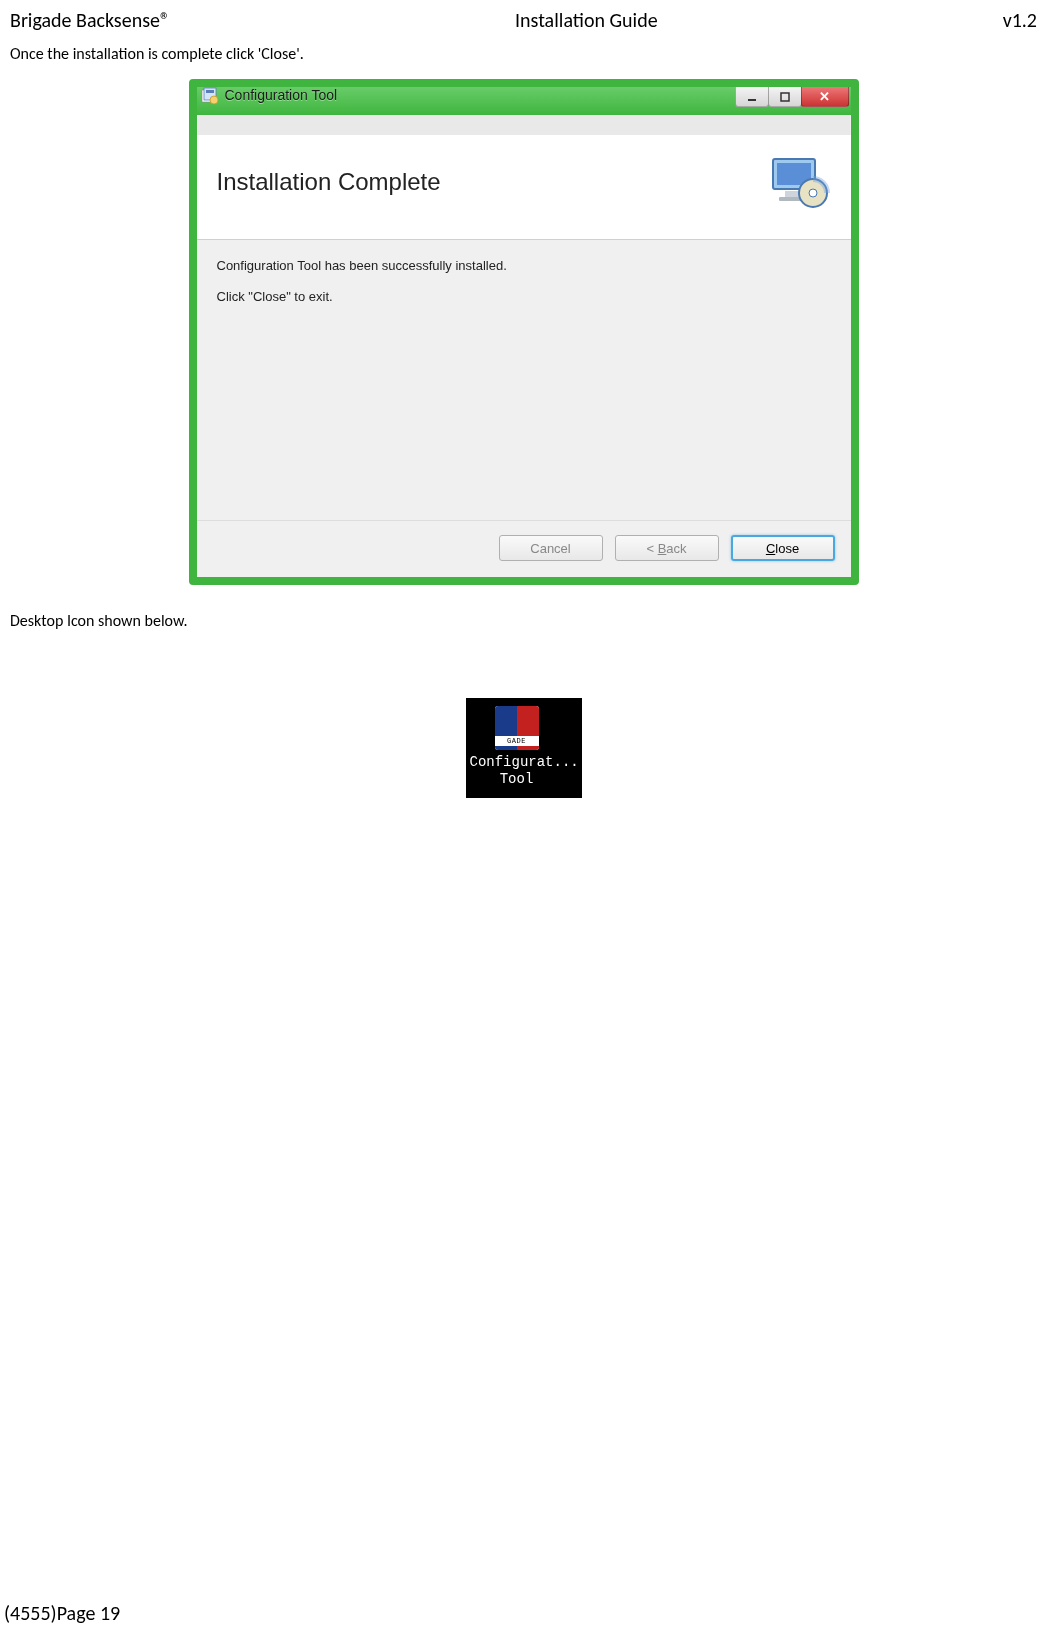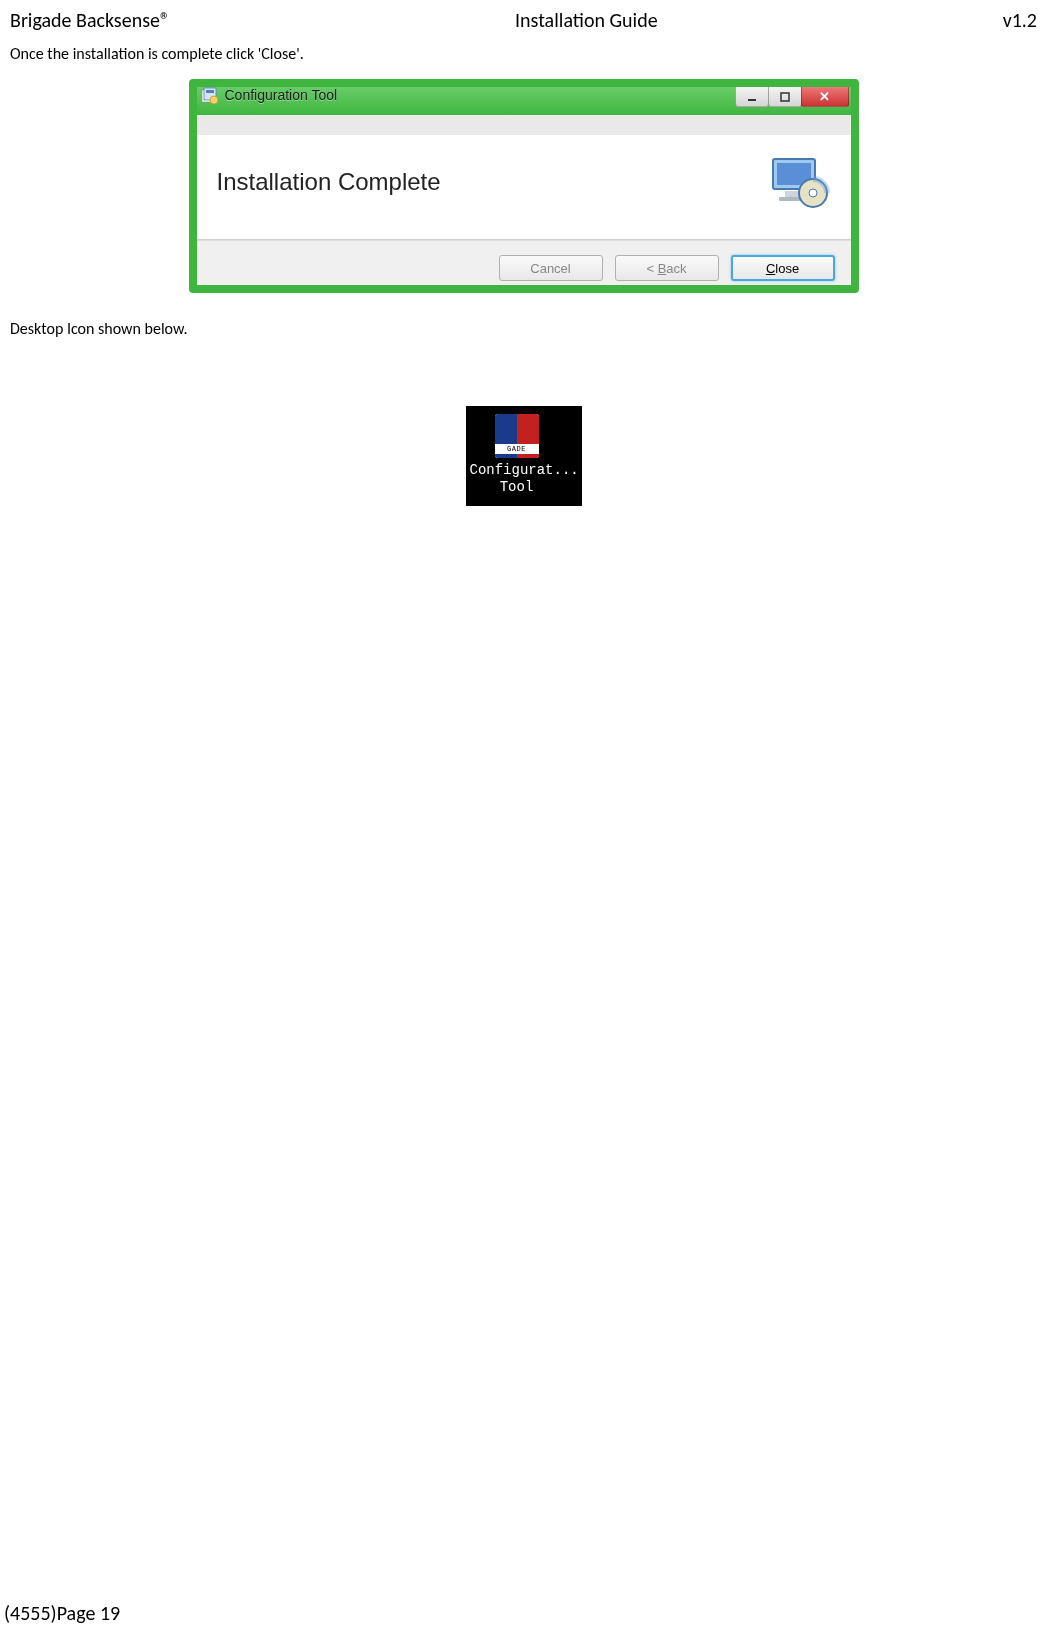--- a/index.html
+++ b/index.html
@@ -114,21 +114,21 @@
       height: 280px;
     }
     .content-area p {
       font-size: 13px;
       color: #222;
       margin-bottom: 16px;
     }
     .button-bar {
       background: #f0f0f0;
       border-top: 1px solid #ddd;
-      padding: 14px 16px 4px 16px;
+      padding: 14px 16px 16px 16px;
       display: flex;
       justify-content: flex-end;
       gap: 12px;
     }
     .btn {
       width: 104px;
       height: 26px;
       border: 1px solid #b0b0b0;
       border-radius: 3px;
       background: linear-gradient(#fafafa, #e8e8e8);
@@ -230,20 +230,24 @@
         <rect x="10" y="8" width="34" height="22" fill="#5a8fd8"></rect>
         <rect x="18" y="36" width="18" height="6" fill="#cdd4db"></rect>
         <rect x="12" y="42" width="30" height="4" rx="1" fill="#b0b8c0"></rect>
         <circle cx="46" cy="38" r="14" fill="#e8e2c5" stroke="#4a78b0" stroke-width="2"></circle>
         <circle cx="46" cy="38" r="4" fill="#fff" stroke="#4a78b0"></circle>
         <path d="M 46 24 A 14 14 0 0 1 60 38" fill="none" stroke="#6ea0e0" stroke-width="6" opacity="0.4"></path>
       </svg>
     </div>
   </div>
 
+  <div class="content-area">
+    <p>Configuration Tool has been successfully installed.</p>
+    <p>Click "Close" to exit.</p>
+  </div>
 
   <div class="button-bar">
     <div class="btn">
       <span>Cancel</span>
     </div>
     <div class="btn">
       <span><span>&lt; </span><span class="underline">B</span><span>ack</span></span>
     </div>
     <div class="btn default">
       <span><span class="underline">C</span><span>lose</span></span>

